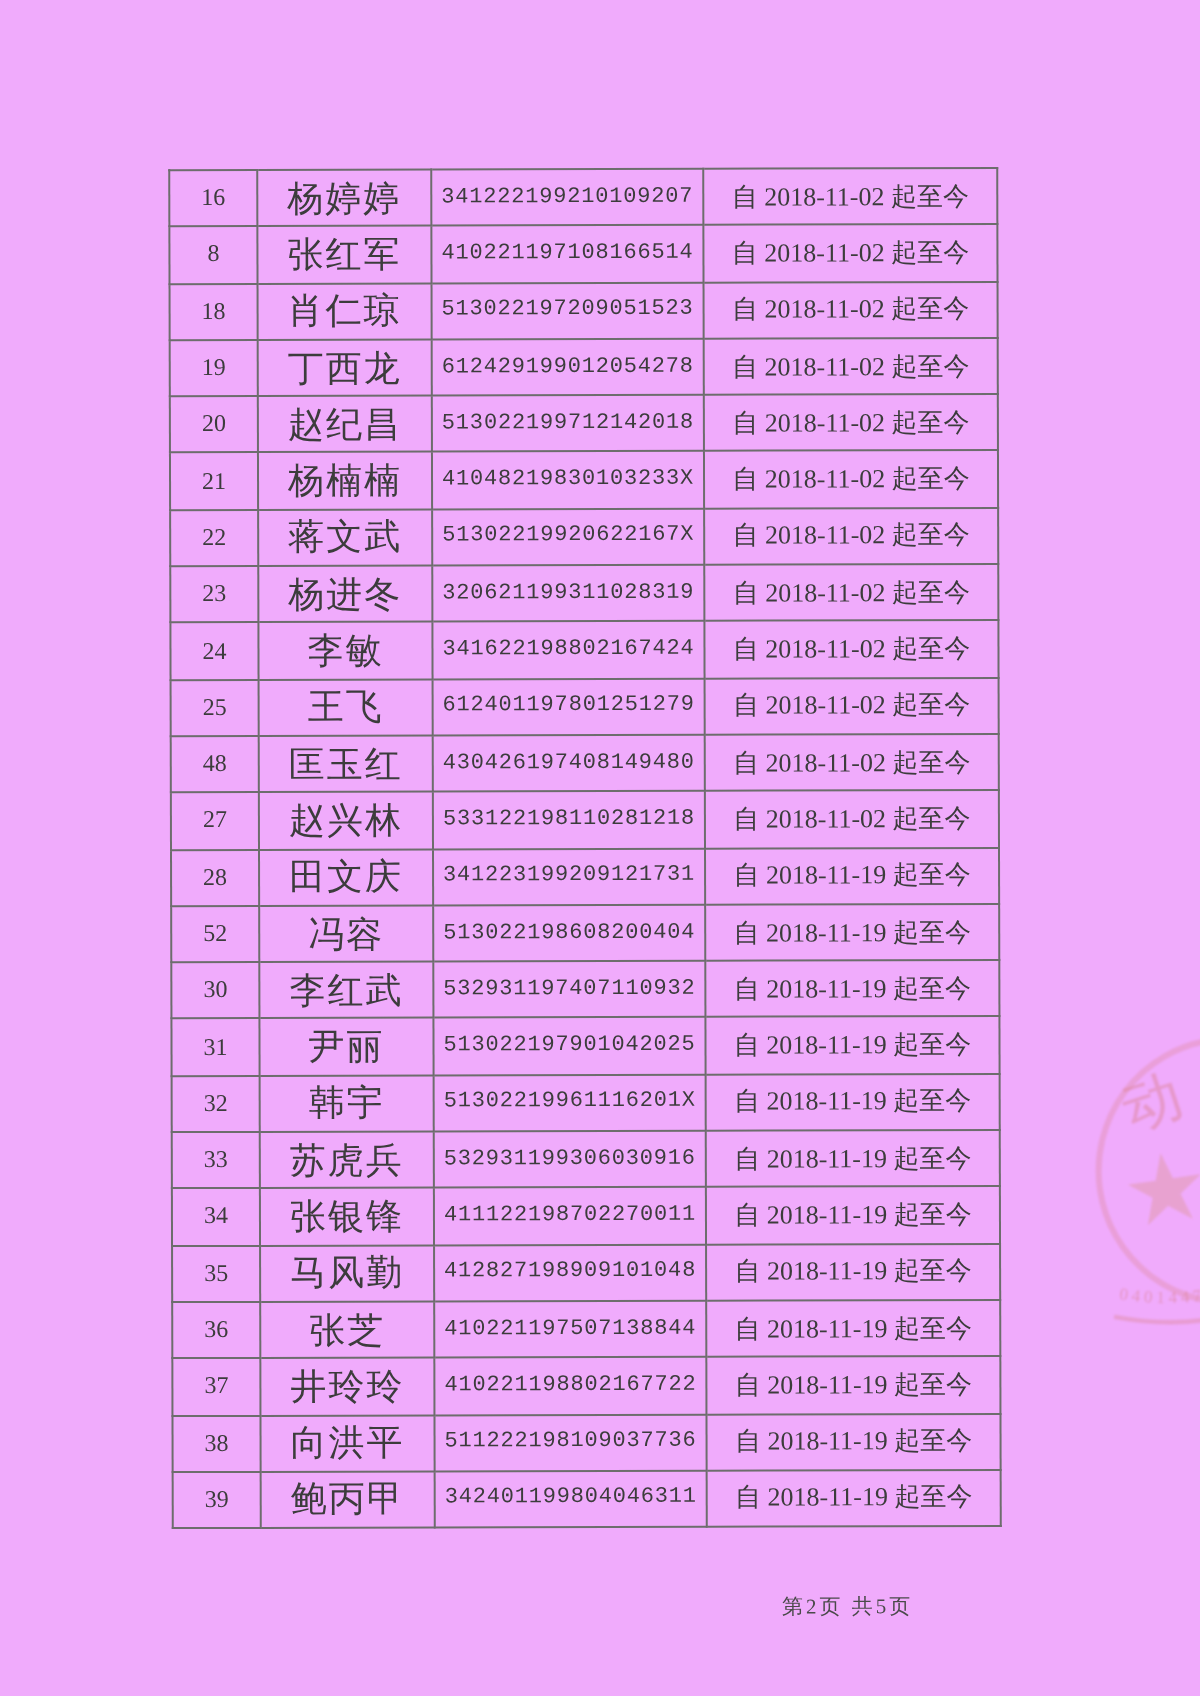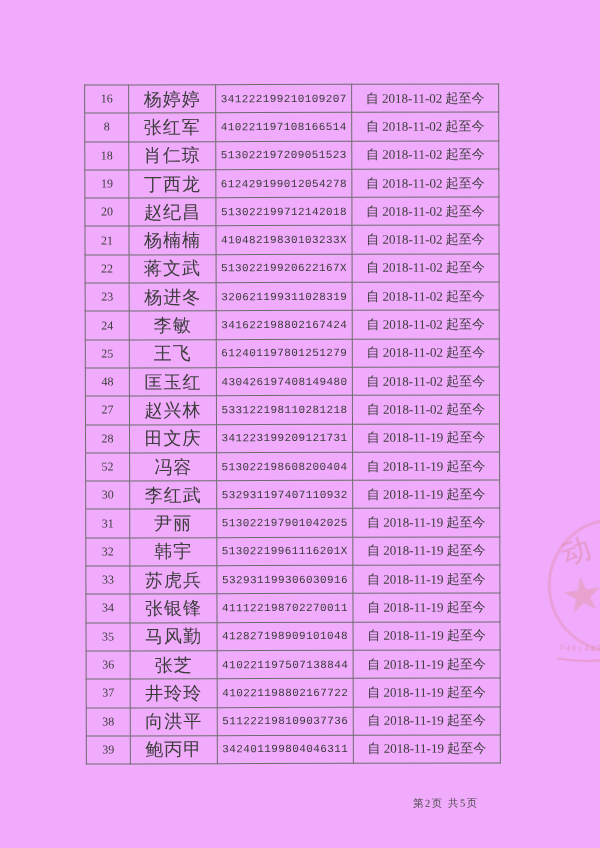--- a/index.html
+++ b/index.html
@@ -34,21 +34,21 @@
     height:27.3px;
     overflow:hidden;
     white-space:nowrap;
   }
   td.c-no{font-size:12px;color:#444;}
   td.c-name{font-size:18px;letter-spacing:1px;}
   td.c-id{font-size:11px;letter-spacing:0.4px;font-family:Liberation Mono, monospace;}
   td.c-period{font-size:13px;}
   .page-footer{
     position:absolute;
-    left:412px;top:797px;
+    left:390px;top:797px;
     font-size:10.5px;
     letter-spacing:1.5px;
     color:#4a4a4a;
   }
   .stamp{
     position:absolute;
     left:527px;top:493px;
     width:150px;height:185px;
     pointer-events:none;
     filter:blur(0.4px) opacity(0.9);

